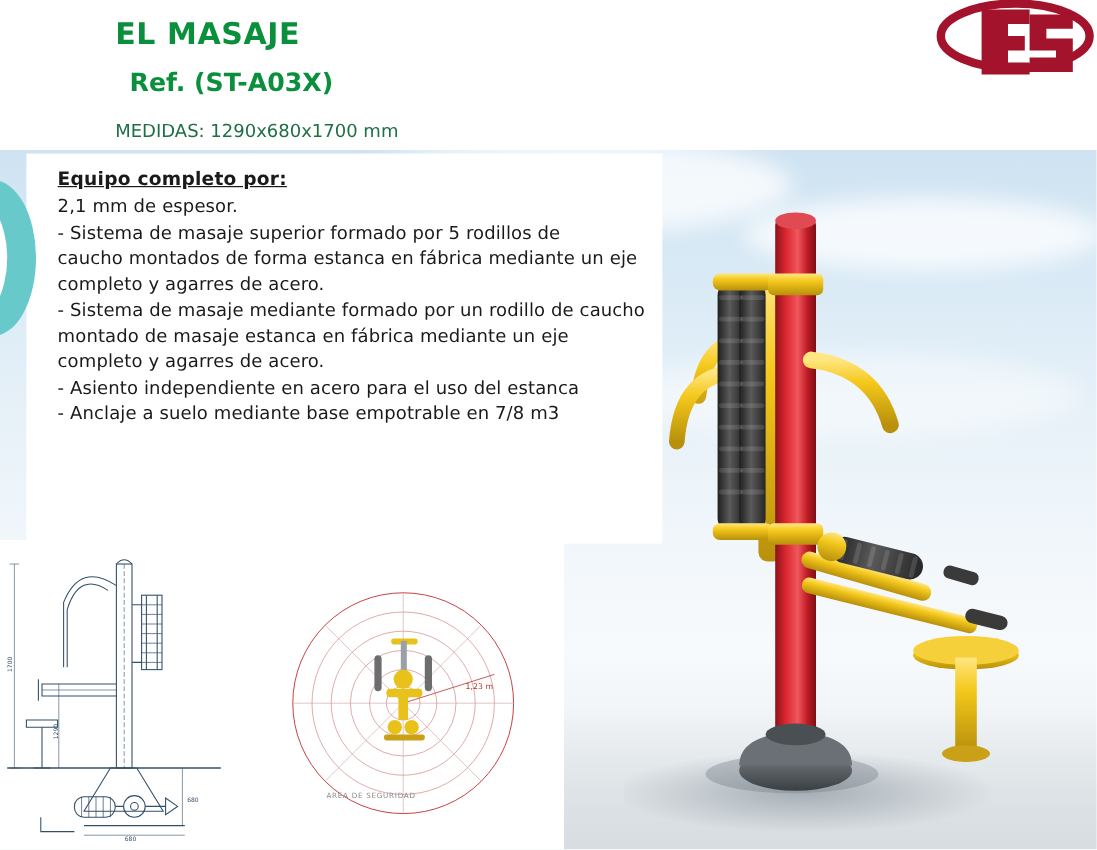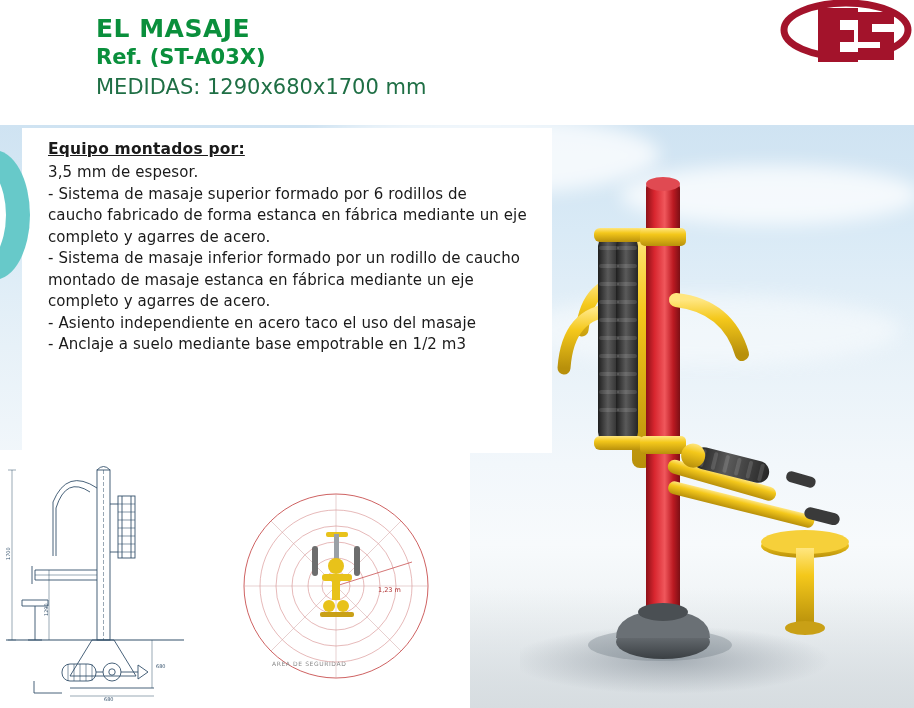--- a/index.html
+++ b/index.html
@@ -117,25 +117,25 @@
     letter-spacing: 0.5px;
     line-height: 30px;
     margin: 0;
   }
   .title-ref {
     font-family: "DejaVu Sans", sans-serif;
     font-size: 21px;
     font-weight: bold;
     color: #0a8f3c;
     line-height: 27px;
-    margin: 0;
+    margin: 12px;
   }
   .title-meas {
     font-family: "DejaVu Sans", sans-serif;
-    font-size: 21px;
+    font-size: 15px;
     color: #1f6f45;
     line-height: 28px;
     margin: 2px 0 0 0;
   }
 
   
   .logo {
     position: absolute;
     right: 0px;
     top: 0px;
@@ -186,26 +186,25 @@
     position: absolute;
     left: 272px;
     top: 660px;
     font-family: "DejaVu Sans", sans-serif;
     font-size: 6px;
     color: #8a8a8a;
     letter-spacing: 0.6px;
   }
   .plan-dim-label {
     position: absolute;
-    left: 378px;
+    left: 388px;
     top: 568px;
     font-family: "DejaVu Sans", sans-serif;
     font-size: 6.5px;
     color: #b03030;
-    margin-top: 18px;
   }
 
   
   .product {
     position: absolute;
     left: 520px;
     top: 140px;
     width: 394px;
     height: 568px;
   }
@@ -242,30 +241,30 @@
         <ellipse cx="92" cy="30" rx="62" ry="27" fill="none" stroke="#a3132b" stroke-width="7"></ellipse>
 
         <path d="M64 8 L104 8 L104 20 L86 20 L86 30 L100 30 L100 42 L86 42 L86 52 L104 52 L104 62 L64 62 Z" fill="#a3132b"></path>
         <path d="M104 12 L140 12 L140 24 L118 24 L118 32 L140 32 L140 60 L104 60 L104 48 L126 48 L126 42 L104 42 Z" fill="#a3132b"></path>
         <rect x="60" y="26" width="96" height="9" fill="#ffffff" opacity="0.0"></rect>
       </svg>
     </div>
   </div>
 
   <div class="body-text">
-    <div class="body-heading">Equipo montados por:</div>
-    <p class="body-line">3,5 mm de espesor.</p>
-    <p class="body-line">- Sistema de masaje superior formado por 6 rodillos de</p>
-    <p class="body-line">caucho fabricado de forma estanca en fábrica mediante un eje</p>
+    <div class="body-heading">Equipo completo por:</div>
+    <p class="body-line">2,1 mm de espesor.</p>
+    <p class="body-line">- Sistema de masaje superior formado por 5 rodillos de</p>
+    <p class="body-line">caucho montados de forma estanca en fábrica mediante un eje</p>
     <p class="body-line">completo y agarres de acero.</p>
-    <p class="body-line">- Sistema de masaje inferior formado por un rodillo de caucho</p>
+    <p class="body-line">- Sistema de masaje mediante formado por un rodillo de caucho</p>
     <p class="body-line">montado de masaje estanca en fábrica mediante un eje</p>
     <p class="body-line">completo y agarres de acero.</p>
-    <p class="body-line">- Asiento independiente en acero taco el uso del masaje</p>
-    <p class="body-line">- Anclaje a suelo mediante base empotrable en 1/2 m3</p>
+    <p class="body-line">- Asiento independiente en acero para el uso del estanca</p>
+    <p class="body-line">- Anclaje a suelo mediante base empotrable en 7/8 m3</p>
   </div>
 
   <div class="dwg-elev">
     <svg width="210" height="252" viewBox="0 0 210 252" xmlns="http://www.w3.org/2000/svg">
       <g stroke="#33506b" stroke-width="0.9" fill="none">
 
         <rect x="93" y="18" width="13" height="170"></rect>
         <line x1="99.5" y1="18" x2="99.5" y2="188" stroke-width="0.5" stroke-dasharray="4 2"></line>
 
         <path d="M93 18 q6.5 -7 13 0"></path>

